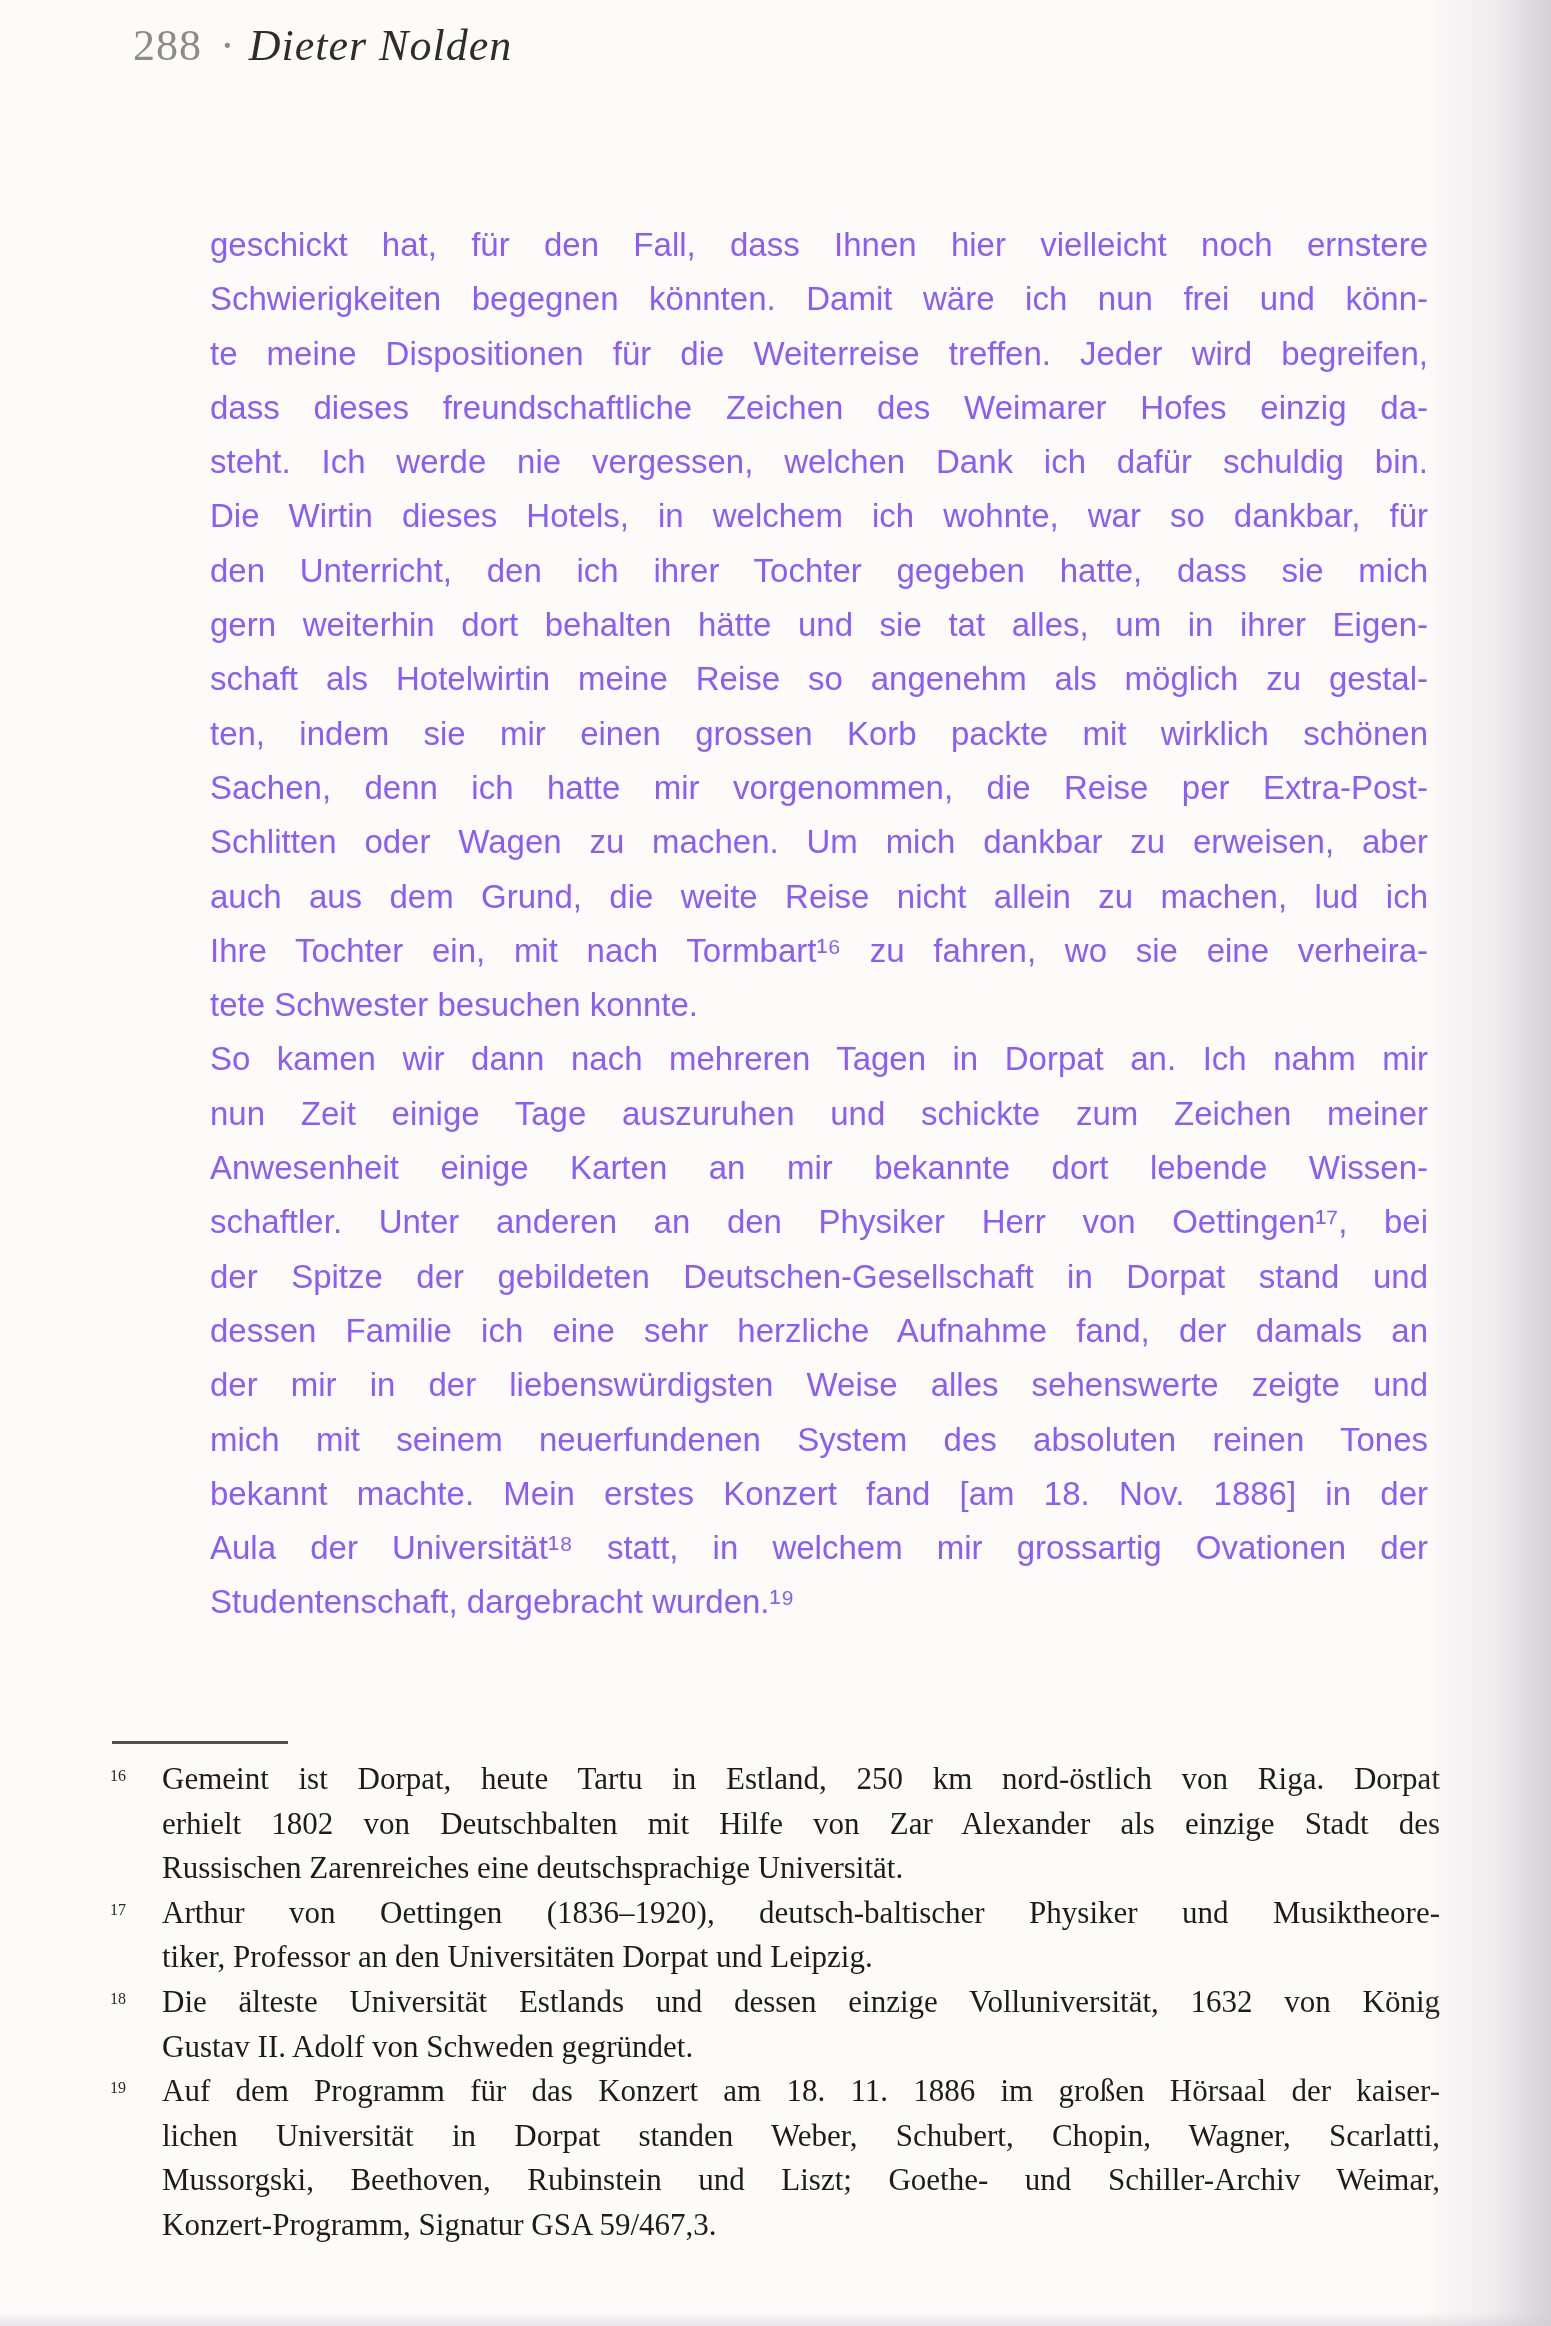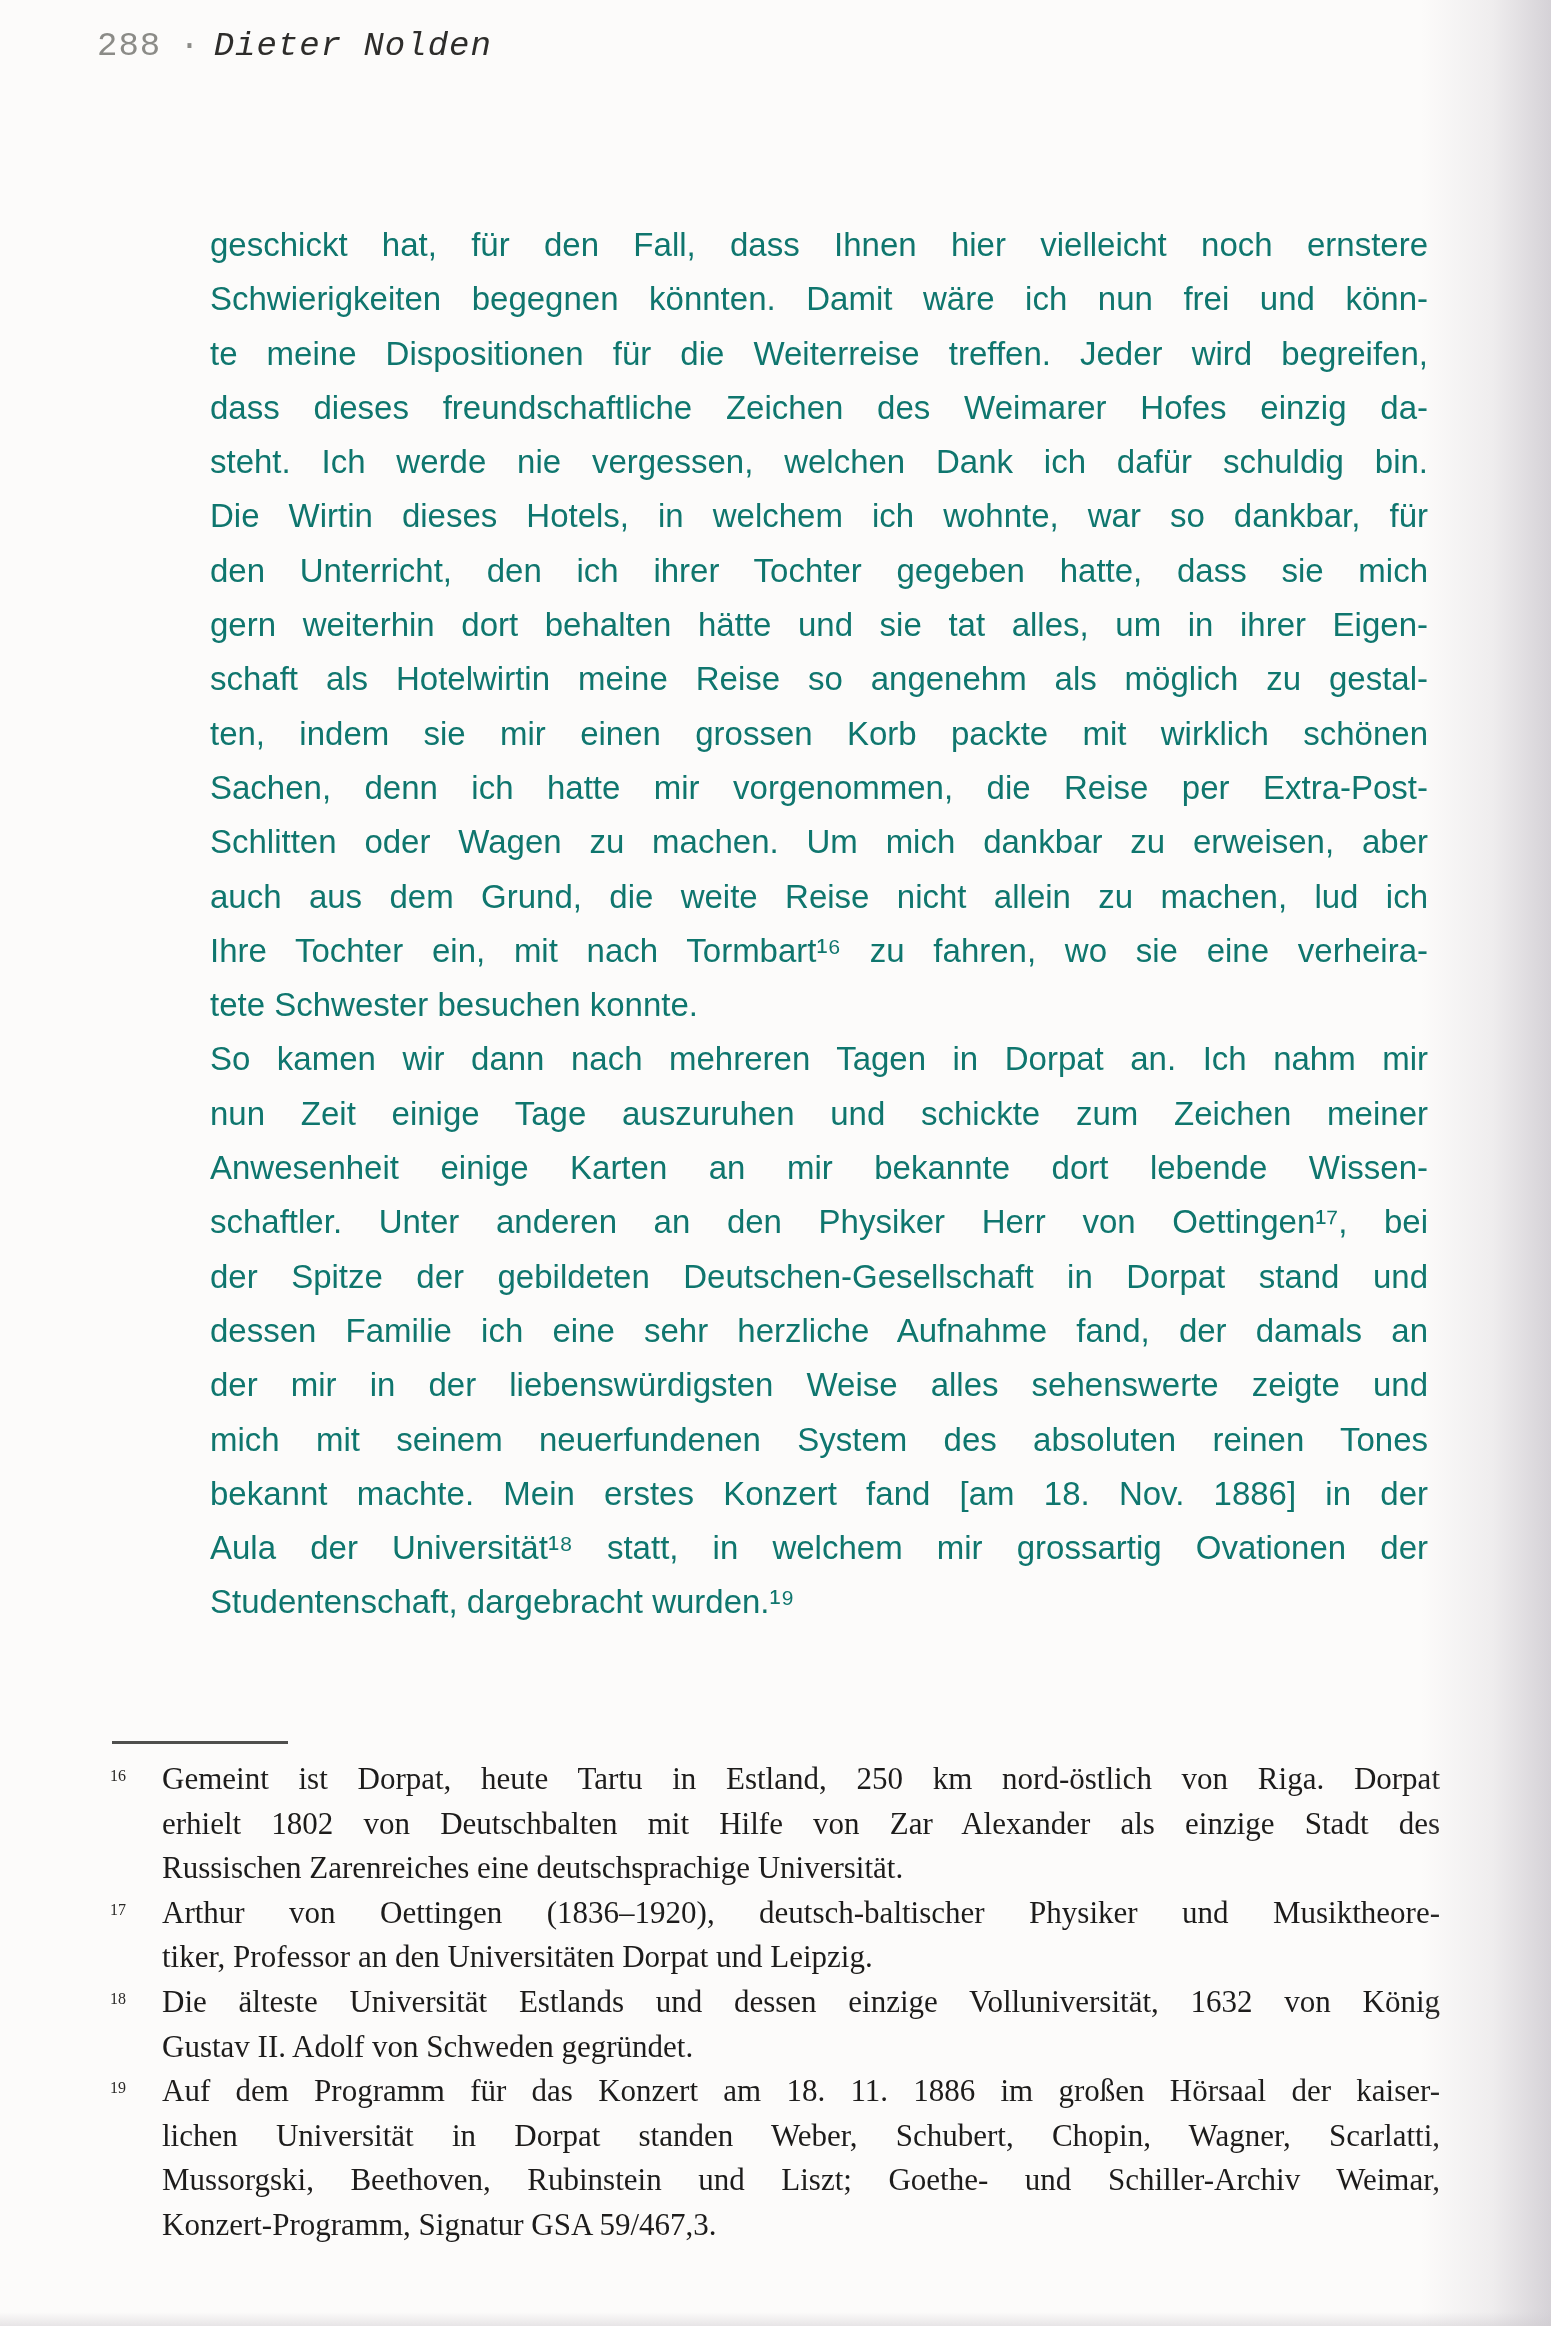--- a/index.html
+++ b/index.html
@@ -20,32 +20,32 @@
     background:linear-gradient(to right, rgba(214,210,215,0) 0%, rgba(214,210,215,0.35) 55%, rgba(200,196,203,0.75) 100%);
     pointer-events:none;
   }
   .edge-shade-bottom{
     position:absolute;bottom:0;left:0;width:100%;height:14px;
     background:linear-gradient(to bottom, rgba(210,206,211,0) 0%, rgba(205,201,206,0.45) 100%);
     pointer-events:none;
   }
   
   .pageheader{
-    position:absolute;left:97px;top:26px;
-    font-family:Liberation Mono, monospace;
-    font-size:34px;line-height:40px;
+    position:absolute;left:133px;top:26px;
+    font-family:Liberation Serif, serif;
+    font-size:44px;line-height:40px;
     white-space:nowrap;
   }
   .pagenum{color:#8b8b87;letter-spacing:1px;}
   .hdr-sep{color:#8b8b87;margin:0 14px 0 18px;}
   .author{color:#2e2d2b;font-style:italic;letter-spacing:1px;}
   
   .bodytext{
     position:absolute;left:210px;top:218px;width:1218px;
-    color:#0f766e;
+    color:#8b5cf6;
     font-size:33px;
     line-height:54.3px;
   }
   .line{
     text-align:justify;
     text-align-last:justify;
   }
   .line.short{
     text-align:left;
     text-align-last:left;

